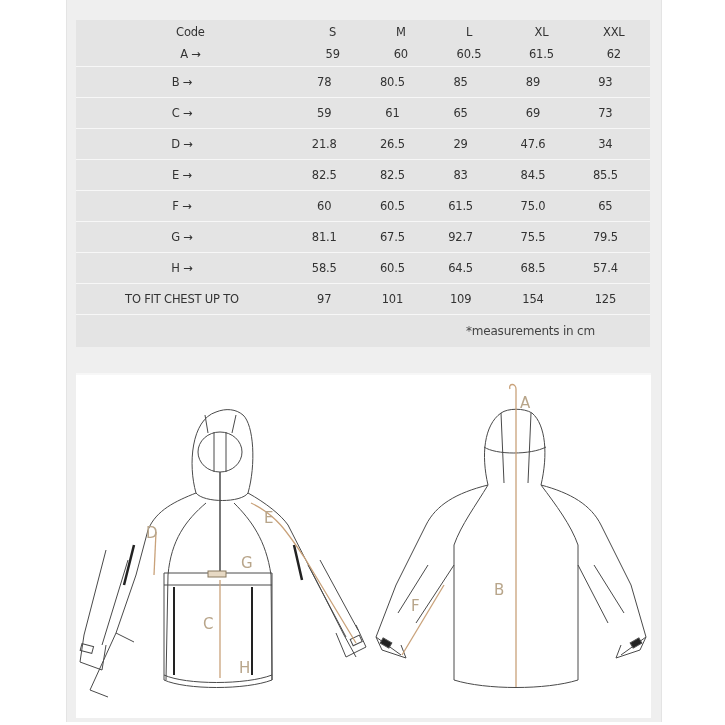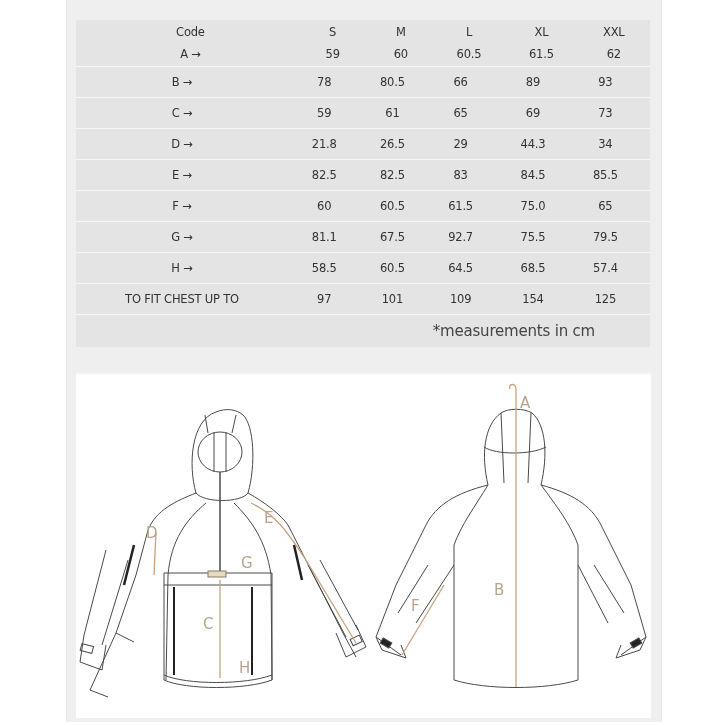--- a/index.html
+++ b/index.html
@@ -20,21 +20,21 @@
     font-size: 11.5px; letter-spacing: -0.2px;
   }
   .row { display: flex; align-items: center; height: 31px; border-bottom: 1.5px solid #f7f7f7; box-sizing: border-box; }
   .row.first { height: 47px; align-items: flex-end; flex-direction: column; }
   .row.first .sub { display: flex; align-items: center; height: 20px; }
   .row.first .sub.top { height: 16px; padding-top: 0; }
   .row.last { border-bottom: none; }
   .c0 { width: 212px; text-align: center; }
   .c { width: 72.4px; text-align: center; }
   .c1 { width: 64px; text-align: center; }
-  .note { margin-left: auto; margin-right: 55px; font-size: 15px; color: #444; }
+  .note { margin-left: auto; margin-right: 55px; font-size: 12px; color: #444; }
   .diagram {
     position: absolute; left: 76px; top: 373px; width: 575px; height: 343px;
     background: #ffffff; border-top: 2px solid #f7f7f7;
   }
   svg text { font-family: "DejaVu Sans", sans-serif; }
 </style>
 </head>
 <body>
 
 <div class="panel"></div>
@@ -56,38 +56,38 @@
       <span class="c">60.5</span>
       <span class="c">61.5</span>
       <span class="c">62</span>
     </div>
   </div>
 
   <div class="row">
     <span class="c0">B →</span>
     <span class="c">78</span>
     <span class="c1">80.5</span>
-    <span class="c">66</span>
+    <span class="c">85</span>
     <span class="c">89</span>
     <span class="c">93</span>
   </div>
   <div class="row">
     <span class="c0">C →</span>
     <span class="c">59</span>
     <span class="c1">61</span>
     <span class="c">65</span>
     <span class="c">69</span>
     <span class="c">73</span>
   </div>
   <div class="row">
     <span class="c0">D →</span>
     <span class="c">21.8</span>
     <span class="c1">26.5</span>
     <span class="c">29</span>
-    <span class="c">44.3</span>
+    <span class="c">47.6</span>
     <span class="c">34</span>
   </div>
   <div class="row">
     <span class="c0">E →</span>
     <span class="c">82.5</span>
     <span class="c1">82.5</span>
     <span class="c">83</span>
     <span class="c">84.5</span>
     <span class="c">85.5</span>
   </div>

